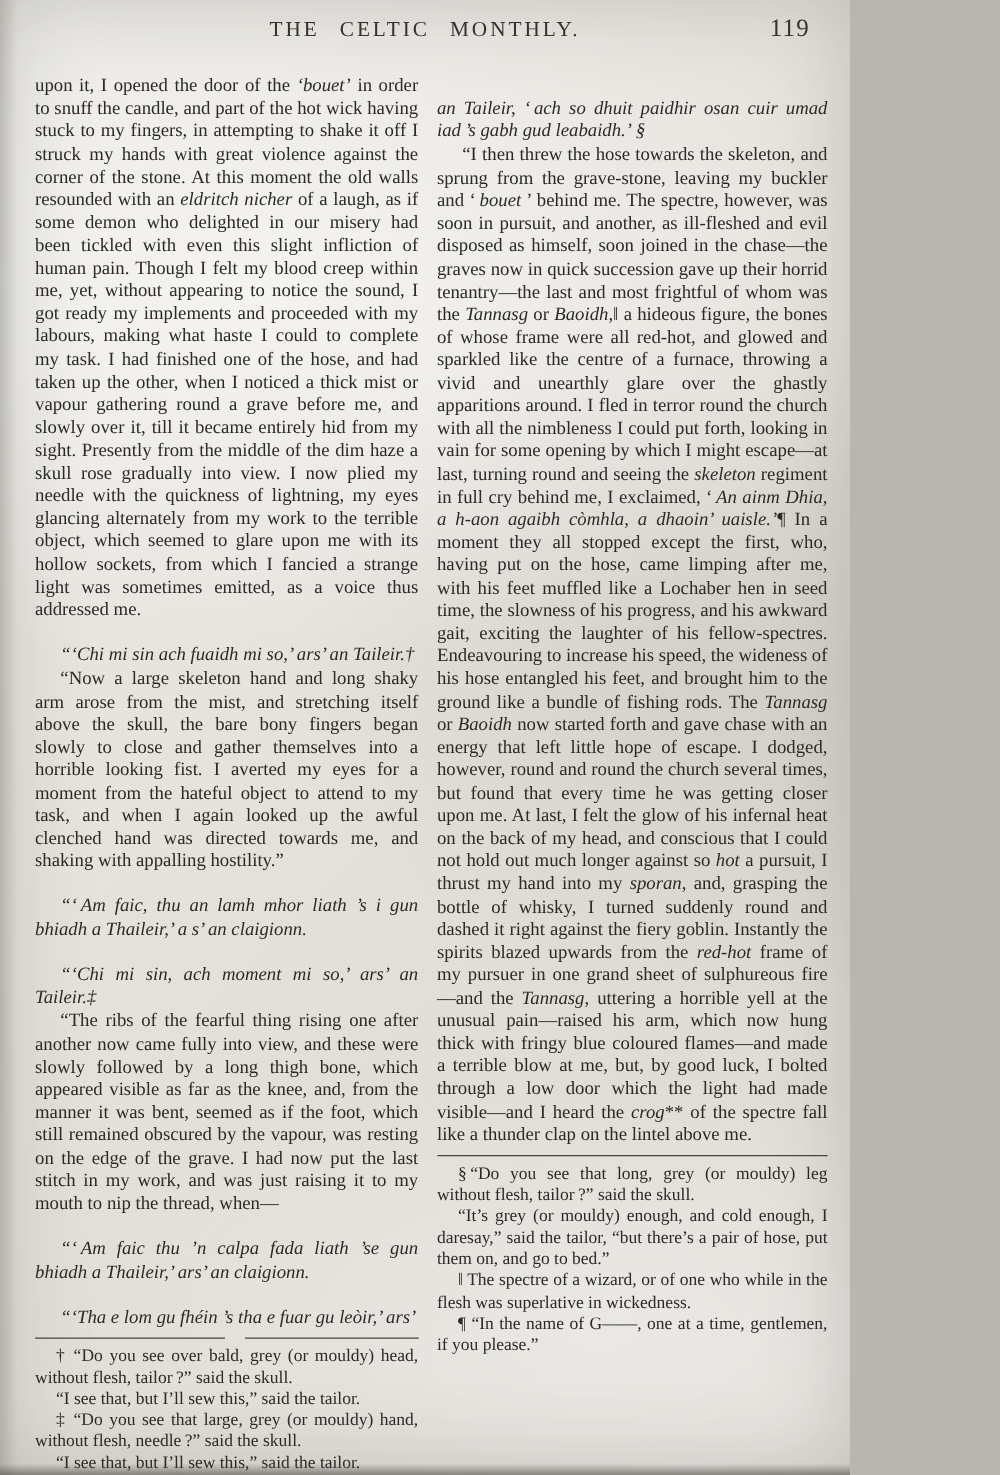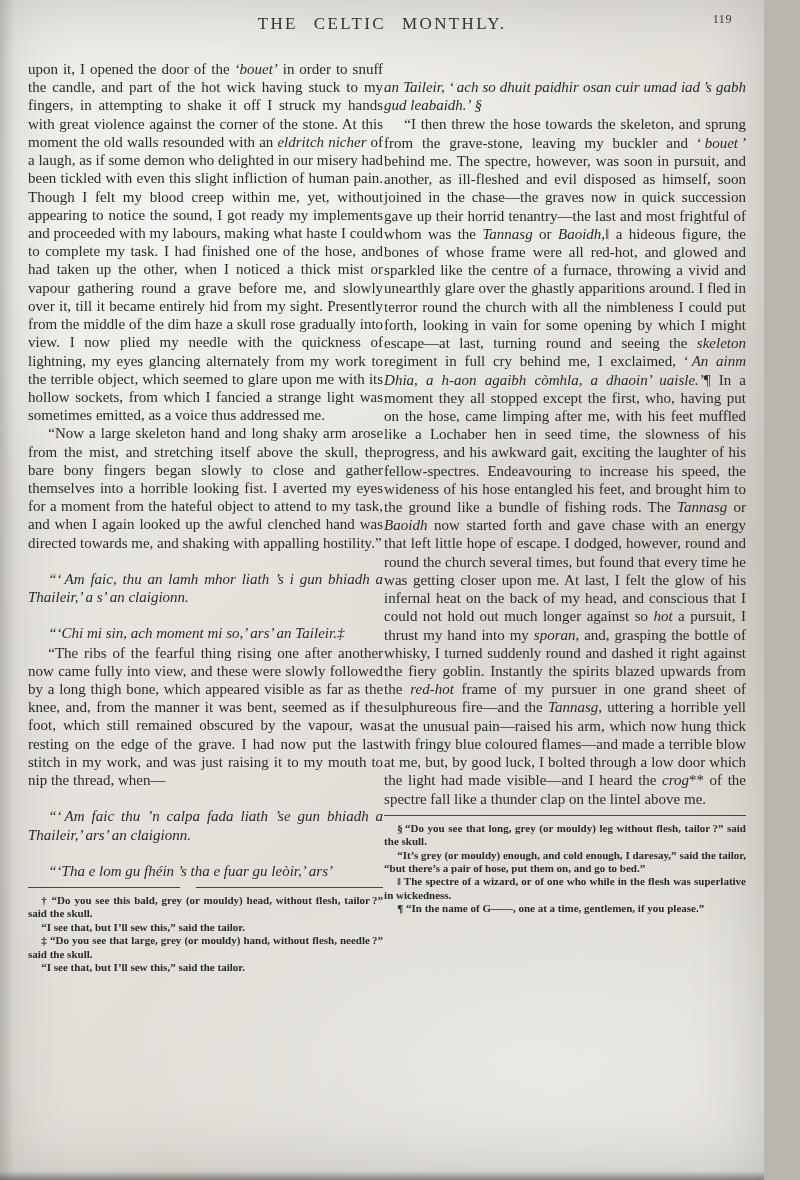--- a/index.html
+++ b/index.html
@@ -3,21 +3,21 @@
 <meta charset="utf-8">
 <style>
   html,body{margin:0;padding:0;}
   body{
     width:800px;height:1180px;
     background:#b9b6af;
     font-family:"Liberation Serif","DejaVu Serif",serif;
   }
   .page{
     position:relative;
-    width:764px;height:1180px;
+    width:680px;height:1180px;
     overflow:hidden;
     color:#2b2a26;
     background:
       radial-gradient(ellipse 900px 500px at 30% 20%, rgba(255,255,255,0.55), rgba(255,255,255,0) 60%),
       radial-gradient(ellipse 500px 400px at 85% 45%, rgba(150,147,140,0.20), rgba(150,147,140,0) 70%),
       radial-gradient(ellipse 600px 300px at 70% 90%, rgba(255,255,255,0.35), rgba(255,255,255,0) 70%),
       linear-gradient(135deg,#eceae5 0%,#e6e3dd 40%,#dfdcd5 75%,#e3e0da 100%);
     box-shadow:inset 0 0 70px rgba(95,92,85,0.28);
   }
   .page::after{
@@ -37,44 +37,43 @@
   }
   .header .title{
     text-align:center;
     font-size:17px;
     letter-spacing:0.14em;
     word-spacing:0.55em;
     color:#33322d;
   }
   .header .pageno{
     position:absolute;top:12px;right:32px;
-    font-size:12px;letter-spacing:0.05em;color:#33322d;
+    font-size:20px;letter-spacing:0.05em;color:#33322d;
   }
   .columns{
     display:flex;
     padding:6px 18px 0 28px;
-    gap:1px;
+    gap:15px;
   }
   .col{
     font-size:15px;
     line-height:1.215;
     text-align:justify;
   }
   .col.left{width:366px;}
   .col.right{width:373px;}
   p{margin:0;}
   p.para{text-indent:1.35em;}
   p.noindent{text-indent:0;}
   p.quote{font-style:italic;text-indent:1.35em;margin-top:18px;margin-bottom:1px;}
   p.quote.noindent{text-indent:0;}
   .footnotes{
     margin-top:6px;
-    font-size:11px;
+    font-size:14px;
     line-height:1.22;
-    font-weight:bold;
   }
   .footnotes p{text-indent:1.2em;margin:0;}
   .rule{margin-top:7px;margin-bottom:5px;}
   .rule-single{border-top:1.6px solid #45443f;}
   .rule-broken{display:flex;gap:16px;}
   .rule-broken span{display:block;border-top:1.6px solid #45443f;}
   .rule-broken .seg1{width:152px;}
   .rule-broken .seg2{flex:1;}
 </style>
 </head>
@@ -84,34 +83,35 @@
 
   <div class="header">
     <div class="title">THE CELTIC MONTHLY.</div>
     <div class="pageno">119</div>
   </div>
 
   <div class="columns">
 
     <div class="col left">
       <p class="para noindent">upon it, I opened the door of the <i>‘bouet’</i> in order to snuff the candle, and part of the hot wick having stuck to my fingers, in attempting to shake it off I struck my hands with great violence against the corner of the stone.  At this moment the old walls resounded with an <i>eldritch nicher</i> of a laugh, as if some demon who delighted in our misery had been tickled with even this slight infliction of human pain.  Though I felt my blood creep within me, yet, without appearing to notice the sound, I got ready my implements and proceeded with my labours, making what haste I could to complete my task.  I had finished one of the hose, and had taken up the other, when I noticed a thick mist or vapour gathering round a grave before me, and slowly over it, till it became entirely hid from my sight.  Presently from the middle of the dim haze a skull rose gradually into view.  I now plied my needle with the quickness of lightning, my eyes glancing alternately from my work to the terrible object, which seemed to glare upon me with its hollow sockets, from which I fancied a strange light was sometimes emitted, as a voice thus addressed me.</p>
+      <p class="quote">“‘<i>Chi mi sin ach fuaidh mi so,’ ars’ an Taileir.</i>†</p>
       <p class="para">“Now a large skeleton hand and long shaky arm arose from the mist, and stretching itself above the skull, the bare bony fingers began slowly to close and gather themselves into a horrible looking fist.  I averted my eyes for a moment from the hateful object to attend to my task, and when I again looked up the awful clenched hand was directed towards me, and shaking with appalling hostility.”</p>
       <p class="quote">“‘ <i>Am faic, thu an lamh mhor liath ’s i gun bhiadh a Thaileir,’ a s’ an claigionn.</i></p>
       <p class="quote">“‘<i>Chi mi sin, ach moment mi so,’ ars’ an Taileir.</i>‡</p>
       <p class="para">“The ribs of the fearful thing rising one after another now came fully into view, and these were slowly followed by a long thigh bone, which appeared visible as far as the knee, and, from the manner it was bent, seemed as if the foot, which still remained obscured by the vapour, was resting on the edge of the grave.  I had now put the last stitch in my work, and was just raising it to my mouth to nip the thread, when—</p>
       <p class="quote">“‘ <i>Am faic thu ’n calpa fada liath ’se gun bhiadh a Thaileir,’ ars’ an claigionn.</i></p>
       <p class="quote">“‘<i>Tha e lom gu fhéin ’s tha e fuar gu leòir,’ ars’</i></p>
 
       <div class="rule rule-broken">
         <span class="seg1"></span>
         <span class="seg2"></span>
       </div>
 
       <div class="footnotes">
-        <p>† “Do you see this bald, grey (or mouldy) head, without flesh, tailor ?” said the skull.</p>
+        <p>† “Do you see over bald, grey (or mouldy) head, without flesh, tailor ?” said the skull.</p>
         <p>“I see that, but I’ll sew this,” said the tailor.</p>
         <p>‡ “Do you see that large, grey (or mouldy) hand, without flesh, needle ?” said the skull.</p>
         <p>“I see that, but I’ll sew this,” said the tailor.</p>
       </div>
     </div>
 
     <div class="col right">
       <p class="quote noindent"><i>an Taileir, ‘ ach so dhuit paidhir osan cuir umad iad ’s gabh gud leabaidh.’</i> §</p>
       <p class="para">“I then threw the hose towards the skeleton, and sprung from the grave-stone, leaving my buckler and ‘ <i>bouet ’</i> behind me.  The spectre, however, was soon in pursuit, and another, as ill-fleshed and evil disposed as himself, soon joined in the chase—the graves now in quick succession gave up their horrid tenantry—the last and most frightful of whom was the <i>Tannasg</i> or <i>Baoidh</i>,‖ a hideous figure, the bones of whose frame were all red-hot, and glowed and sparkled like the centre of a furnace, throwing a vivid and unearthly glare over the ghastly apparitions around.  I fled in terror round the church with all the nimbleness I could put forth, looking in vain for some opening by which I might escape—at last, turning round and seeing the <i>skeleton</i> regiment in full cry behind me, I exclaimed, ‘ <i>An ainm Dhia, a h-aon agaibh còmhla, a dhaoin’ uaisle.’</i>¶  In a moment they all stopped except the first, who, having put on the hose, came limping after me, with his feet muffled like a Lochaber hen in seed time, the slowness of his progress, and his awkward gait, exciting the laughter of his fellow-spectres.  Endeavouring to increase his speed, the wideness of his hose entangled his feet, and brought him to the ground like a bundle of fishing rods.  The <i>Tannasg</i> or <i>Baoidh</i> now started forth and gave chase with an energy that left little hope of escape.  I dodged, however, round and round the church several times, but found that every time he was getting closer upon me.  At last, I felt the glow of his infernal heat on the back of my head, and conscious that I could not hold out much longer against so <i>hot</i> a pursuit, I thrust my hand into my <i>sporan</i>, and, grasping the bottle of whisky, I turned suddenly round and dashed it right against the fiery goblin.  Instantly the spirits blazed upwards from the <i>red-hot</i> frame of my pursuer in one grand sheet of sulphureous fire—and the <i>Tannasg</i>, uttering a horrible yell at the unusual pain—raised his arm, which now hung thick with fringy blue coloured flames—and made a terrible blow at me, but, by good luck, I bolted through a low door which the light had made visible—and I heard the <i>crog</i>** of the spectre fall like a thunder clap on the lintel above me.</p>
 

